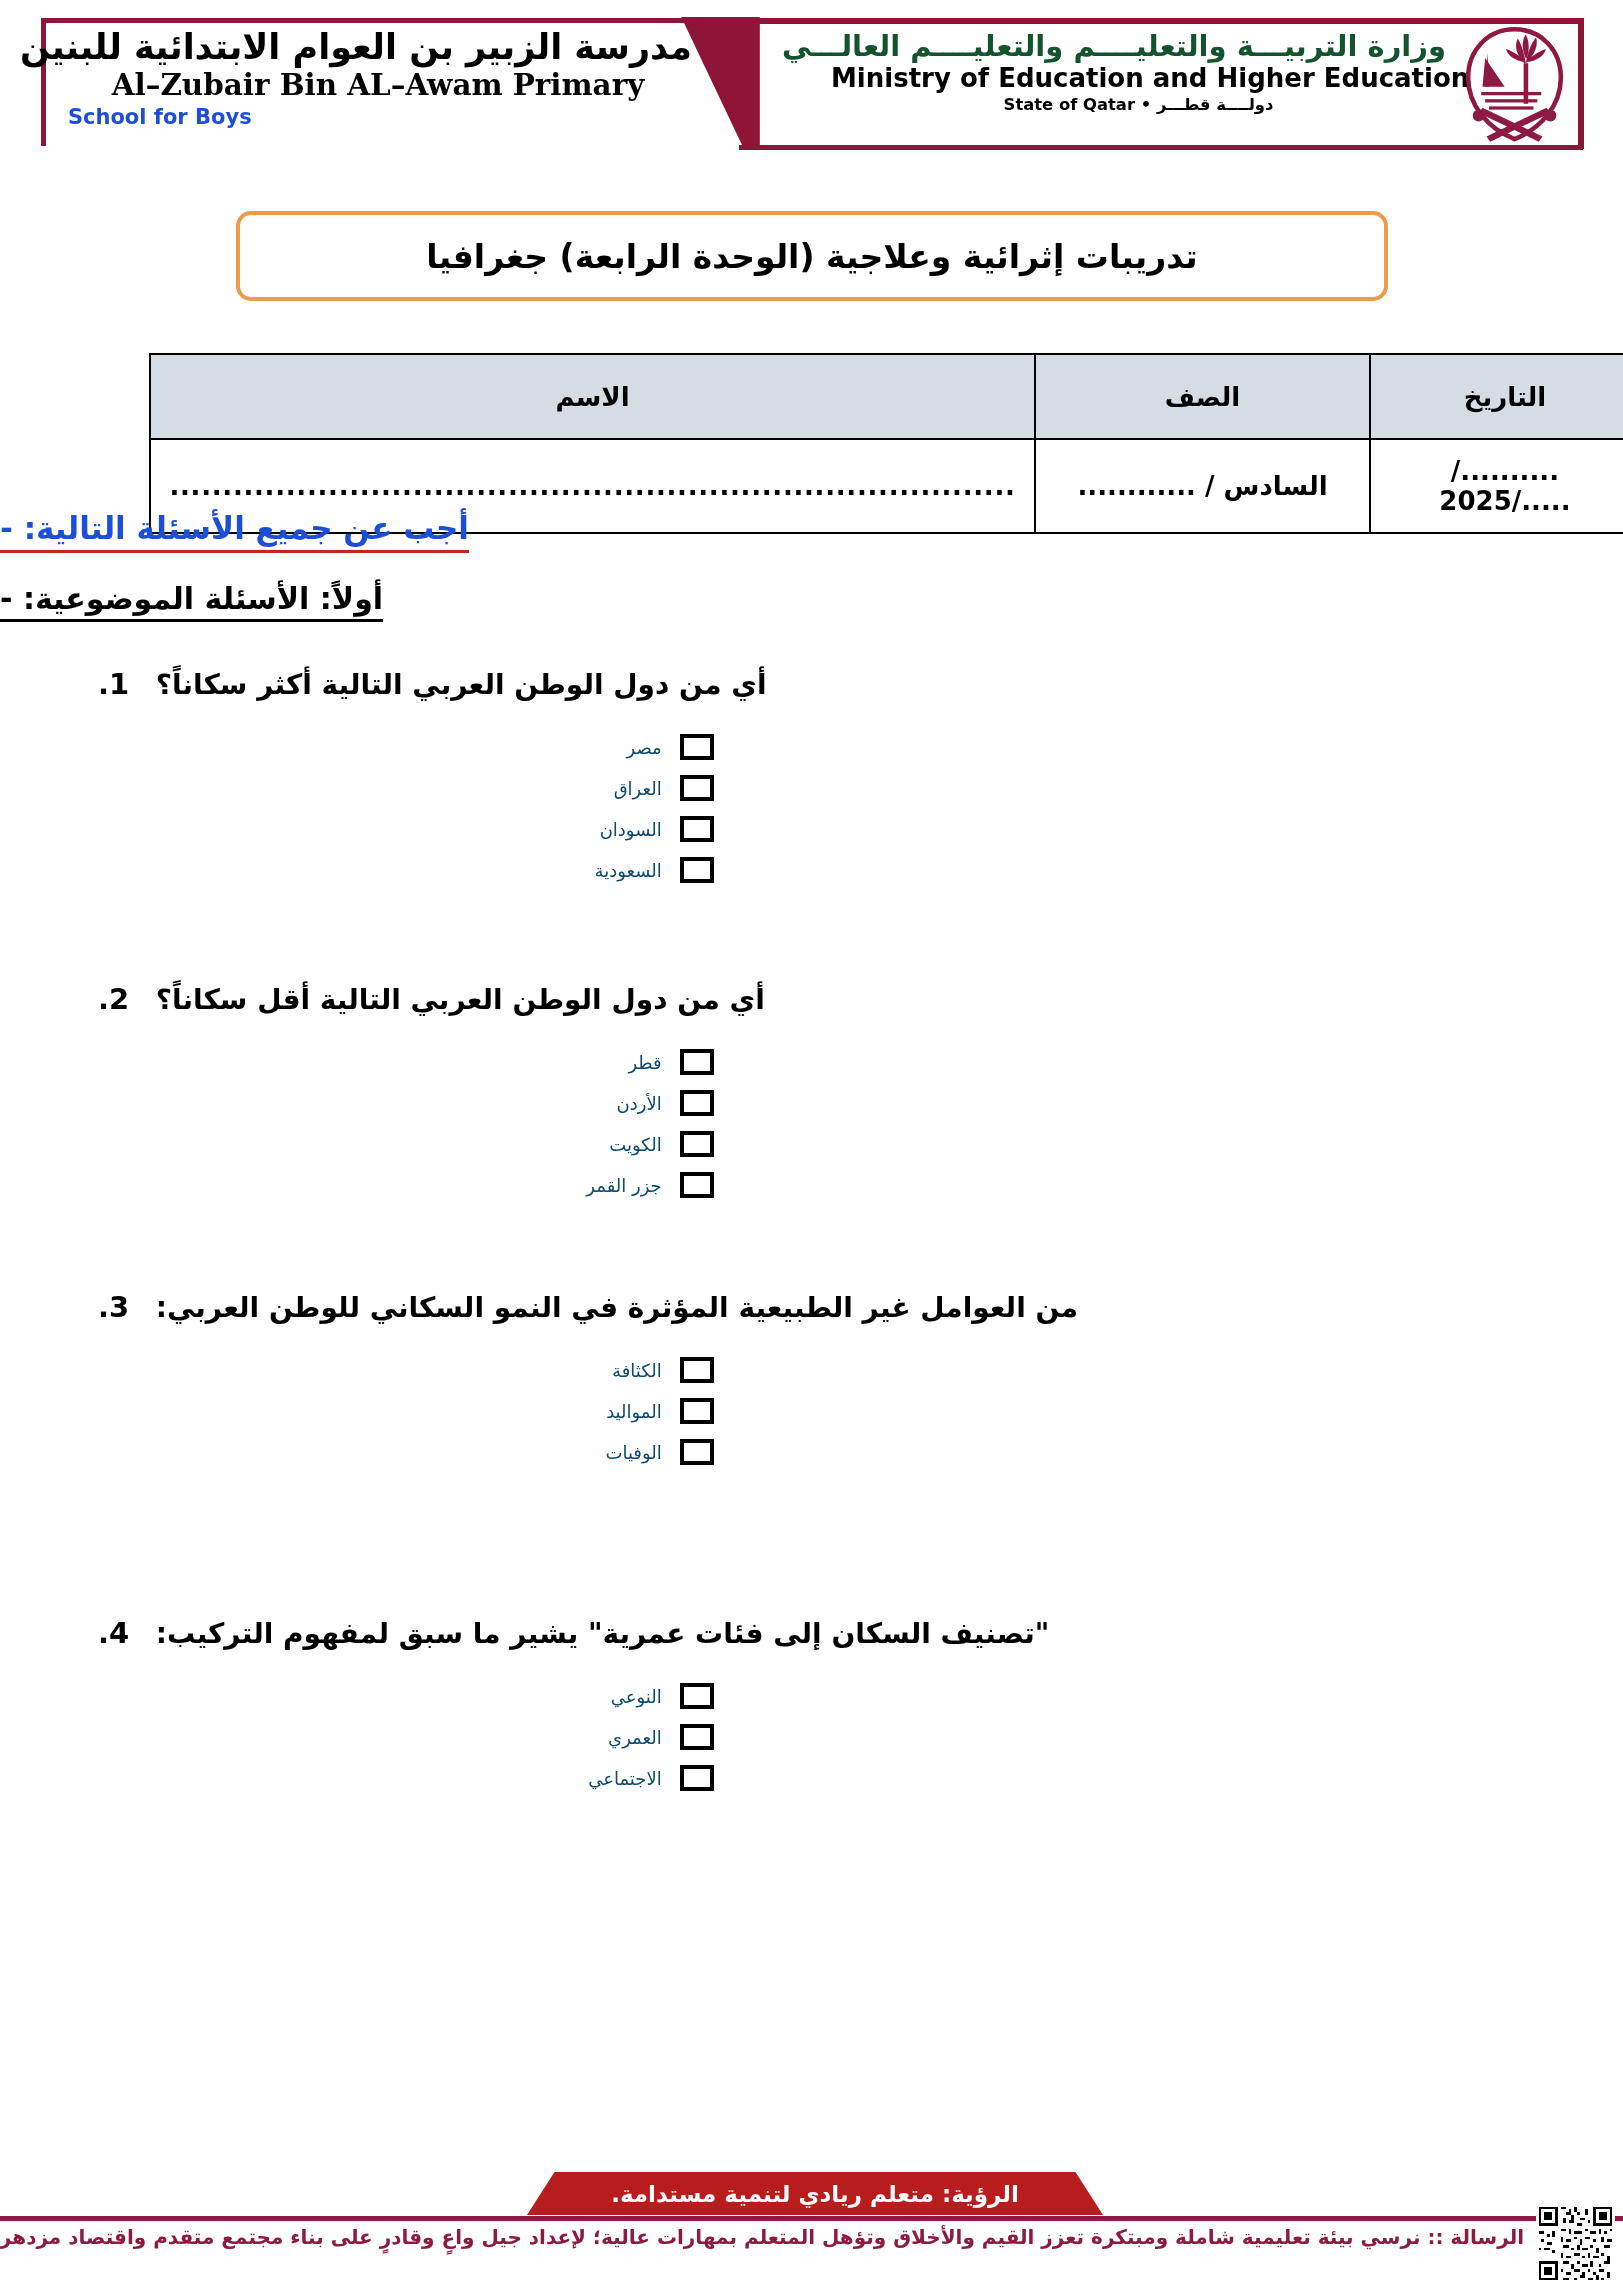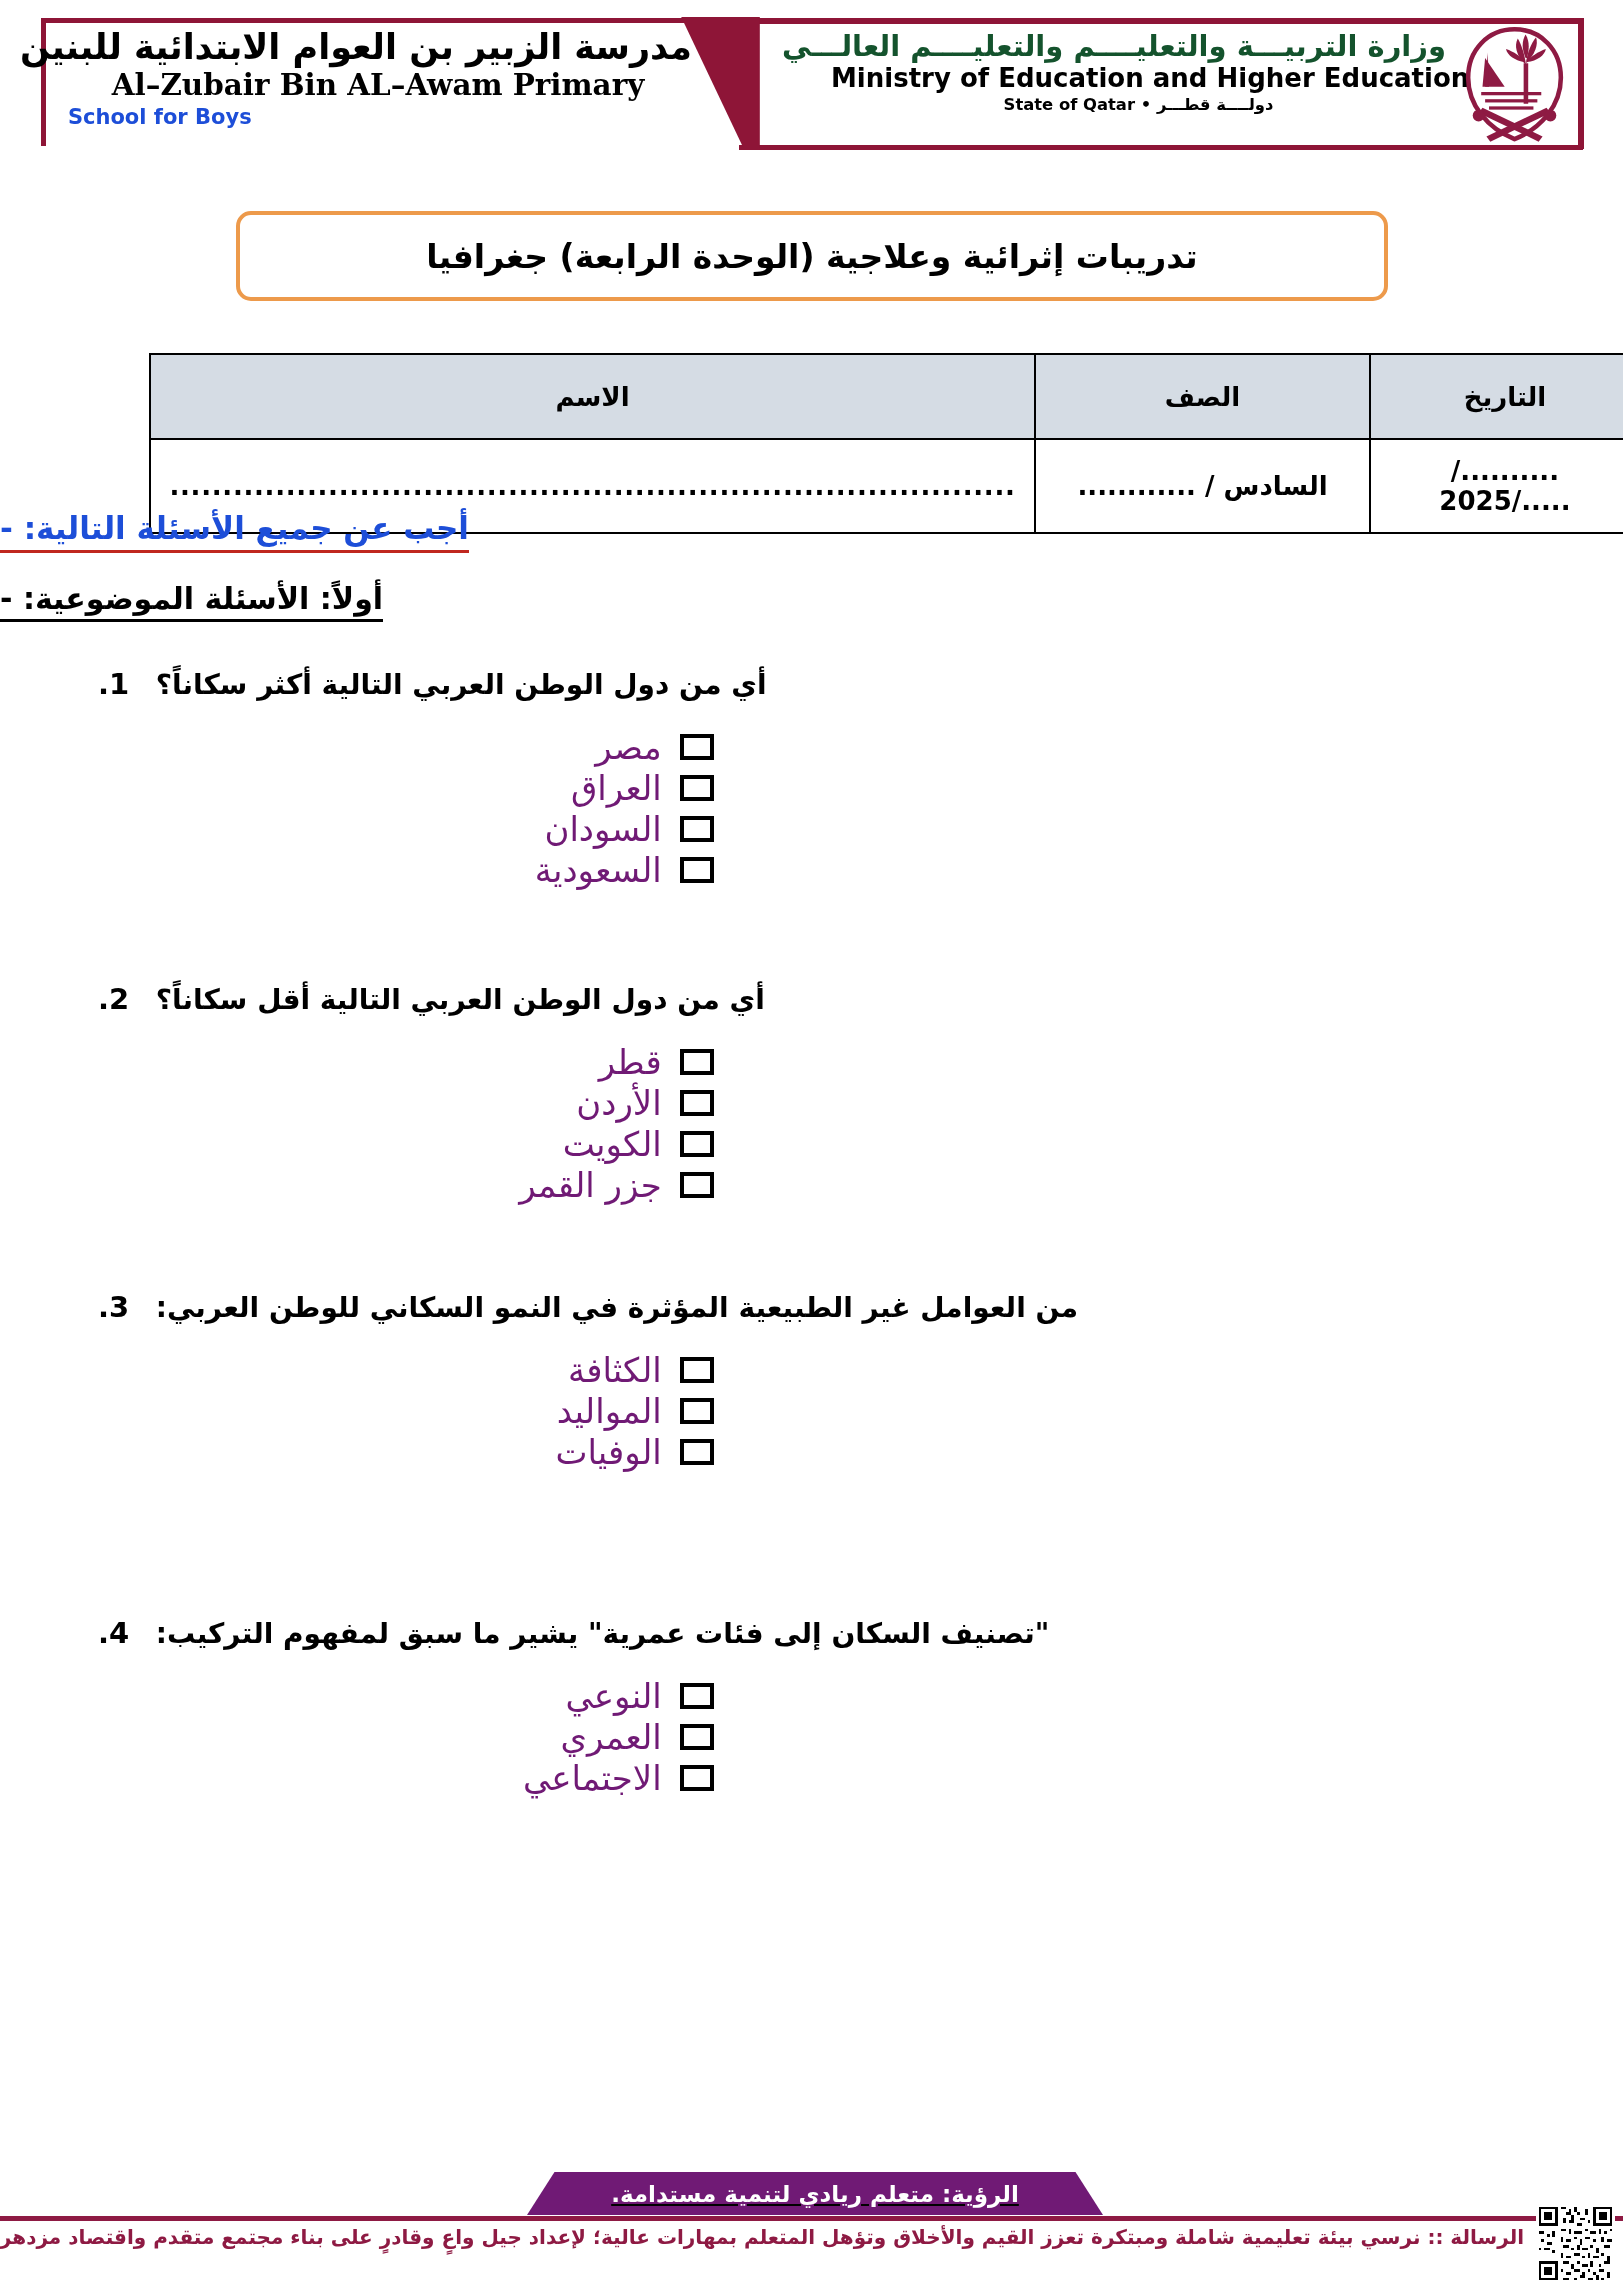--- a/index.html
+++ b/index.html
@@ -253,43 +253,42 @@
   }
   .checkbox {
     width: 34px;
     height: 26px;
     border: 4.6px solid #000;
     box-sizing: border-box;
     background: #fff;
     flex: 0 0 34px;
   }
   .opt-label {
-    font-size: 34px;
-    color: #701a75;
+    font-size: 18px;
+    color: #0c4a6e;
     width: 209px;
     padding-right: 18.3px;
     flex: 0 0 209px;
     white-space: nowrap;
   }
 
   
   .footer-banner {
     position: absolute;
     top: 2172px; left: 527px;
     width: 576px; height: 43px;
   }
   .banner-shape {
     position: absolute;
     inset: 0;
-    background: #701a75;
+    background: #b91c1c;
     clip-path: polygon(27.5px 0, calc(100% - 27.5px) 0, 100% 100%, 0 100%);
     display: flex;
     align-items: center;
     justify-content: center;
-    text-decoration: underline;
   }
   .banner-text {
     font-size: 23px;
     font-weight: bold;
     color: #ffffff;
     white-space: nowrap;
   }
   .footer-rule {
     position: absolute;
     top: 2216px; left: 0;

